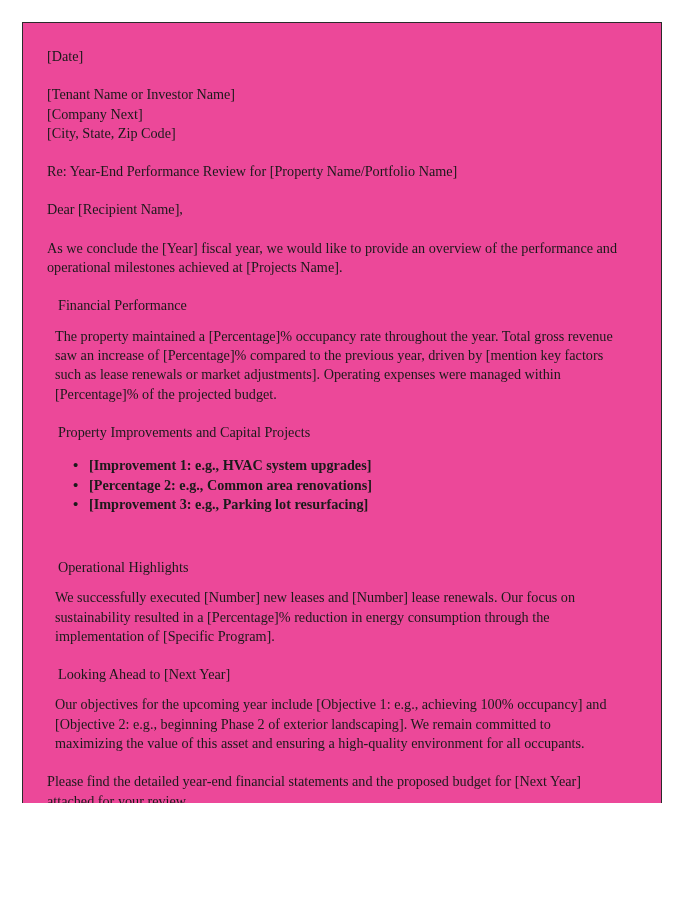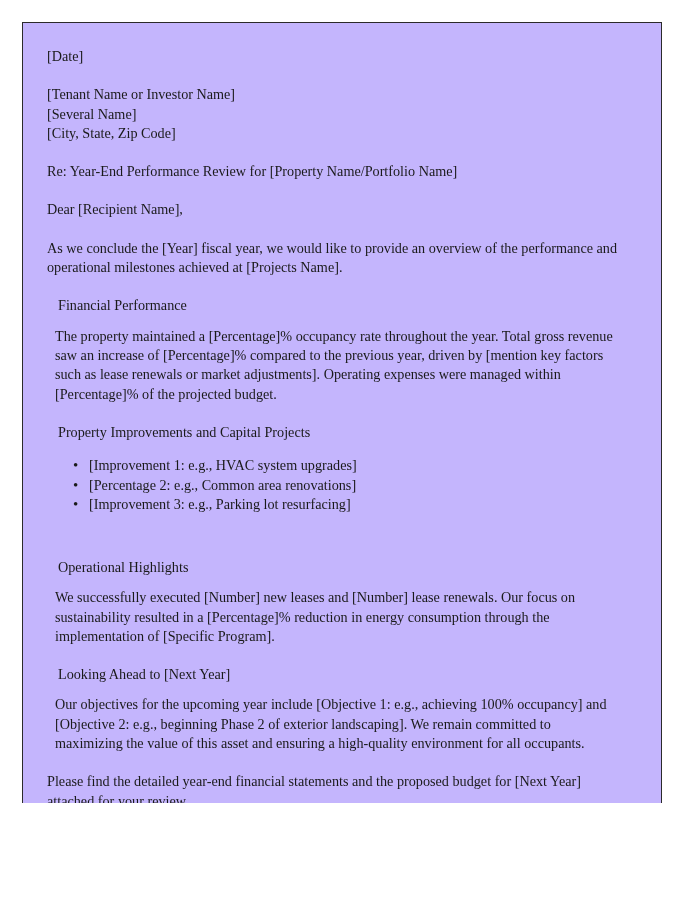--- a/index.html
+++ b/index.html
@@ -22,21 +22,21 @@
     position: absolute;
     left: 22px;
     top: 22px;
     width: 640px;
     height: 781px;
     box-sizing: border-box;
     border-left: 1px solid #2b2b2b;
     border-right: 1px solid #2b2b2b;
     border-top: 1px solid #2b2b2b;
     border-bottom: none;
-    background: #c4b5fd;
+    background: #ec4899;
     overflow: hidden;
   }
 
   #letter-body {
     position: absolute;
     left: 24px;
     top: 24px;
     width: 580px;
     font-size: 14.2px;
     line-height: 19.3px;
@@ -64,20 +64,21 @@
 
   ul.bullet-list {
     margin: 14px 0 0 0;
     padding: 0 0 0 42px;
     list-style: none;
   }
   ul.bullet-list li {
     margin: 0;
     line-height: 19.6px;
     position: relative;
+    font-weight: bold;
   }
   ul.bullet-list li::before {
     content: "\2022";
     position: absolute;
     left: -16px;
     top: 0;
     font-size: 15px;
     line-height: 19.6px;
   }
 
@@ -87,21 +88,21 @@
 </head>
 <body>
 
 <div id="page-sheet">
   <div id="letter-body">
 
     <p class="para">[Date]</p>
 
     <div>
       <p class="addr-line">[Tenant Name or Investor Name]</p>
-      <p class="addr-line">[Several Name]</p>
+      <p class="addr-line">[Company Next]</p>
       <p class="addr-line">[City, State, Zip Code]</p>
     </div>
 
     <div class="spacer-block"></div>
 
     <p class="para">Re: Year-End Performance Review for [Property Name/Portfolio Name]</p>
 
     <p class="para">Dear [Recipient Name],</p>
 
     <p class="para">As we conclude the [Year] fiscal year, we would like to provide an overview of the performance and operational milestones achieved at [Projects Name].</p>

